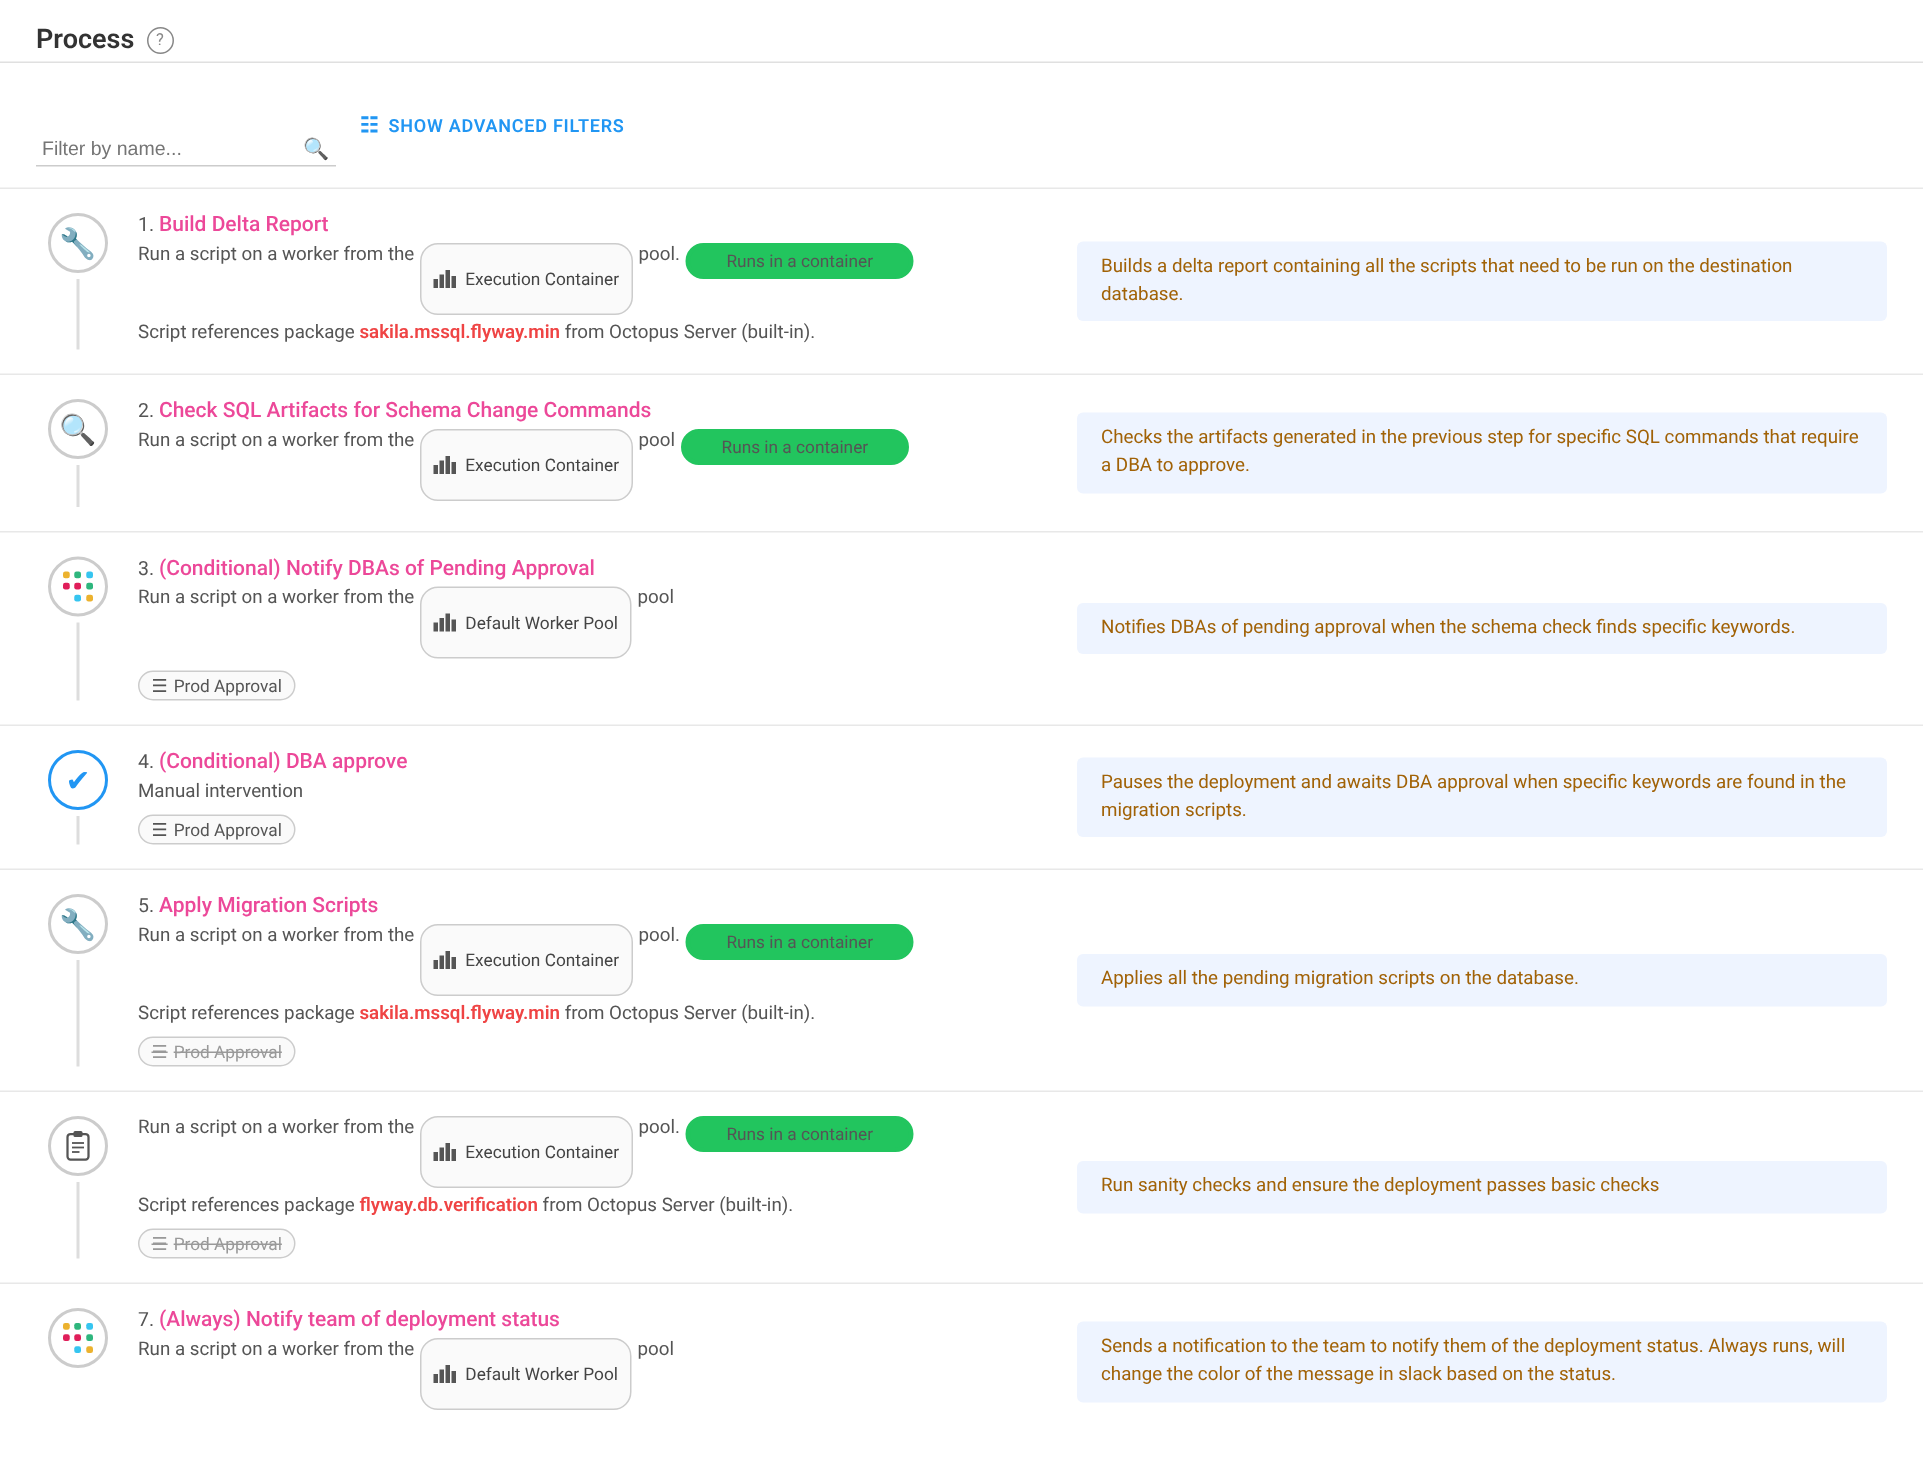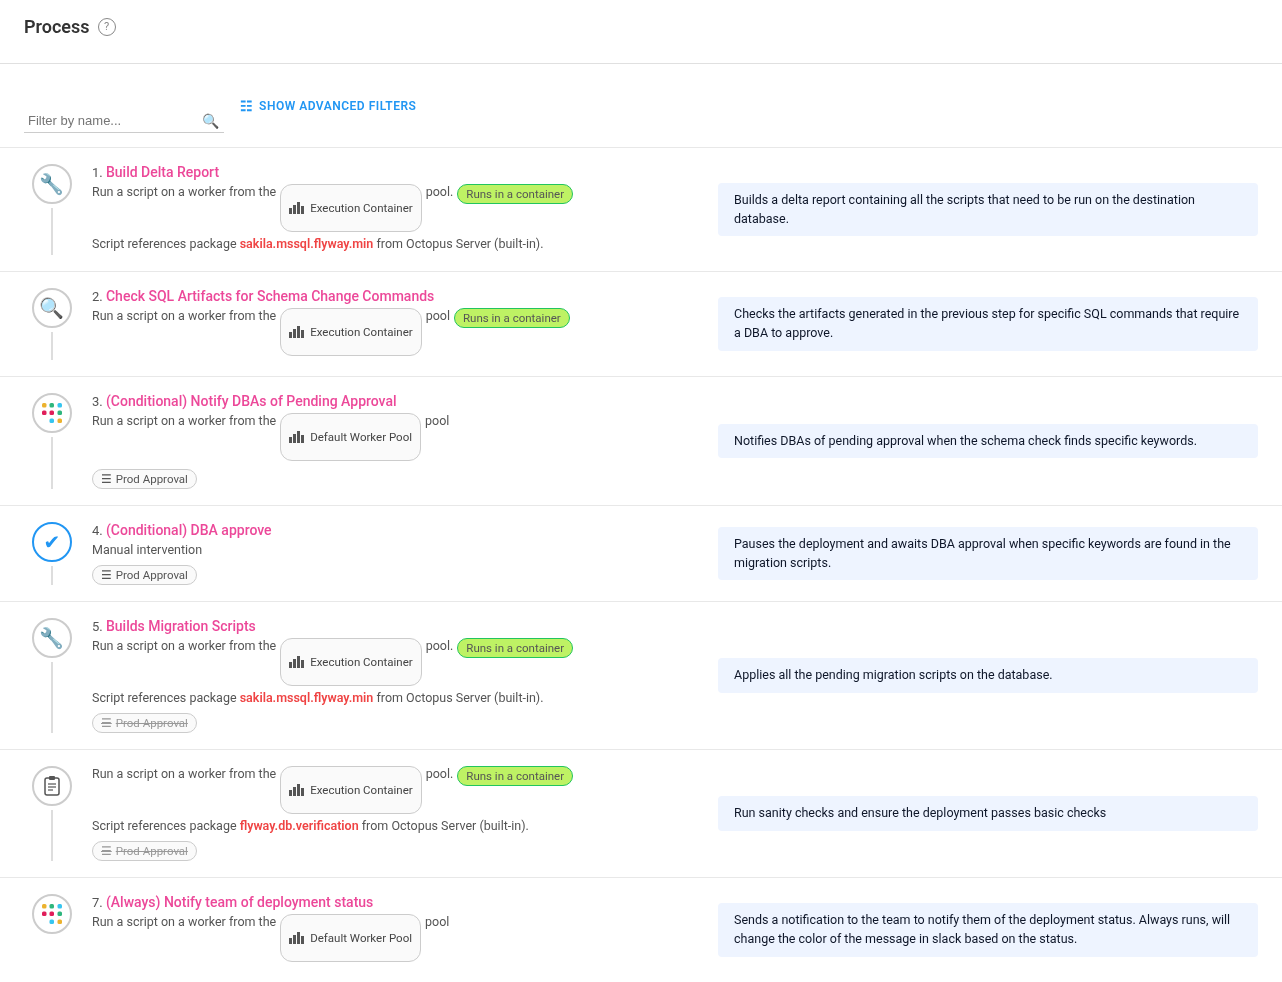--- a/index.html
+++ b/index.html
@@ -1,18 +1,18 @@
 <!DOCTYPE html>
 <html><head>
   <meta charset="utf-8">
   <style>
     * { box-sizing: border-box; margin: 0; padding: 0; }
     body { font-family: -apple-system, BlinkMacSystemFont, 'Segoe UI', Roboto, sans-serif; background: #f5f5f5; font-size: 13px; color: #333; }
     .page { background: #fff; margin: 0; padding: 0; min-height: 982px; }
-    .header { padding: 16px 24px 26px; border-bottom: 1px solid #e0e0e0; display: flex; align-items: center; gap: 8px; }
+    .header { padding: 16px 24px 4px; border-bottom: 1px solid #e0e0e0; display: flex; align-items: center; gap: 8px; }
     .header-title { font-size: 18px; font-weight: 600; color: #333; }
     .help-icon { width: 18px; height: 18px; border: 1.5px solid #888; border-radius: 50%; display: inline-flex; align-items: center; justify-content: center; font-size: 11px; color: #888; cursor: pointer; }
     .filter-bar { padding: 14px 24px; border-bottom: 1px solid #e8e8e8; display: flex; align-items: center; gap: 16px; }
     .filter-input-wrap { position: relative; display: flex; align-items: center; margin-top: 31px; }
     .filter-input { border: none; border-bottom: 1px solid #ccc; padding: 4px 28px 4px 4px; font-size: 13px; color: #999; width: 200px; outline: none; background: transparent; }
     .search-icon { position: absolute; right: 4px; color: #999; font-size: 14px; }
     .advanced-filters { display: flex; align-items: center; gap: 6px; color: #2196f3; font-size: 12px; font-weight: 600; cursor: pointer; text-transform: uppercase; letter-spacing: 0.5px; }
     .filter-icon { color: #2196f3; font-size: 14px; }
     .steps-list { padding: 0; }
     .step-row { display: flex; align-items: stretch; padding: 16px 24px; border-bottom: 1px solid #e8e8e8; position: relative; }
@@ -22,24 +22,24 @@
     .step-icon-circle.checked { border-color: #2196f3; background: #fff; }
     .step-line { flex: 1; width: 2px; background: #ddd; margin-top: 4px; }
     .step-content { flex: 1; padding: 0 12px; }
     .step-number-title { margin-bottom: 4px; }
     .step-number { color: #555; font-size: 13px; }
     .step-title { color: #ec4899; font-size: 14px; font-weight: 500; cursor: pointer; }
     .step-desc-line { font-size: 12.5px; color: #555; margin-bottom: 4px; display: flex; align-items: flex-start; flex-wrap: wrap; gap: 4px; }
     .step-package { font-size: 12.5px; color: #555; margin-bottom: 4px; }
     .step-package b { font-weight: 600; color: #ef4444; }
     .badge { display: inline-flex; align-items: center; gap: 4px; border: 1px solid #ccc; border-radius: 12px; padding: 16px 8px; font-size: 11.5px; color: #444; background: #fafafa; }
-    .badge-runs { border: 1px solid #22c55e; border-radius: 12px; padding: 2px 8px; font-size: 11.5px; color: #555; background: #bef264; }
+    .badge-runs { border: 3px solid #22c55e; border-radius: 12px; padding: 2px 24px; font-size: 11.5px; color: #555; background: #22c55e; }
     .badge-approval { display: inline-flex; align-items: center; gap: 4px; border: 1px solid #ccc; border-radius: 12px; padding: 2px 8px; font-size: 11.5px; color: #555; background: #fafafa; margin-top: 4px; }
     .badge-approval.strikethrough { text-decoration: line-through; color: #999; }
-    .step-info-col { width: 540px; flex-shrink: 0; padding: 8px 16px; background: #eef4ff; border-radius: 4px; margin-left: 12px; display: flex; align-items: center; font-size: 12.5px; color: #0f172a; line-height: 1.5; align-self: center; }
+    .step-info-col { width: 540px; flex-shrink: 0; padding: 8px 16px; background: #eef4ff; border-radius: 4px; margin-left: 12px; display: flex; align-items: center; font-size: 12.5px; color: #a16207; line-height: 1.5; align-self: center; }
     .bar-chart-icon { display: inline-flex; align-items: flex-end; gap: 1px; height: 12px; margin-right: 2px; }
     .bar-chart-icon span { display: inline-block; width: 3px; background: #555; }
   </style>
 </head>
 <body>
 
 <div class="page">
 
   <div class="header">
     <span class="header-title">Process</span>
@@ -207,21 +207,21 @@
     <div class="step-row">
       <div class="step-icon-col">
         <div class="step-icon-circle">
           <span style="font-size:20px;">🔧</span>
         </div>
         <div class="step-line"></div>
       </div>
       <div class="step-content">
         <div class="step-number-title">
           <span class="step-number">5.</span>
-          <span class="step-title">Builds Migration Scripts</span>
+          <span class="step-title">Apply Migration Scripts</span>
         </div>
         <div class="step-desc-line">
       <span>Run a script on a worker from the</span>
       <span class="badge">
         <span class="bar-chart-icon">
     <span style="height:6px"></span>
     <span style="height:9px"></span>
     <span style="height:12px"></span>
     <span style="height:8px"></span>
   </span>

